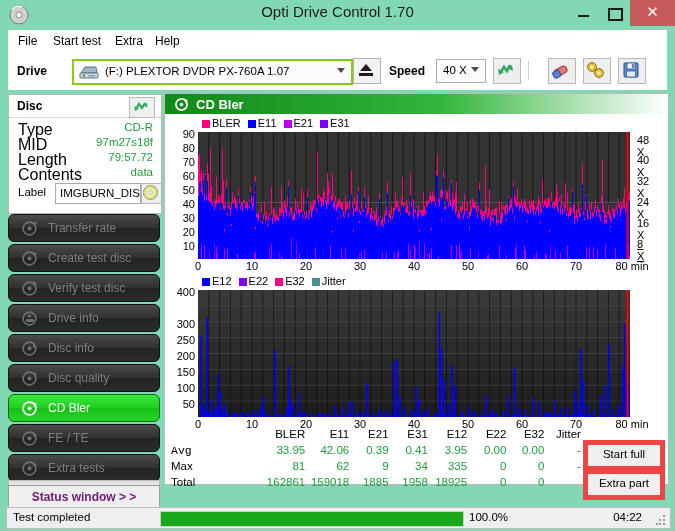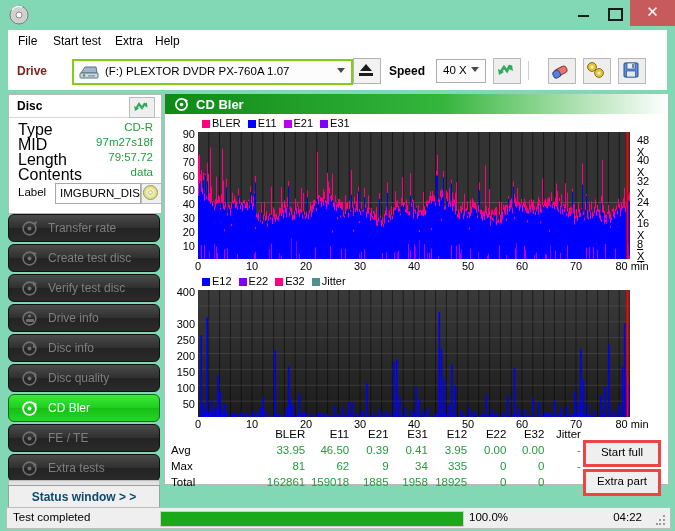--- a/index.html
+++ b/index.html
@@ -23,21 +23,21 @@
   .wmin i{position:absolute;left:10px;top:15px;width:11px;height:2px;background:#1b1b1b;display:block;}
   .wmax i{position:absolute;left:9px;top:8px;width:11px;height:9px;border:2px solid #1b1b1b;display:block;}
   .wclose span{position:absolute;left:0;top:3px;width:45px;text-align:center;color:#fff;font-size:15px;}
 
   
   .menubar{position:absolute;left:8px;top:30px;width:659px;height:22px;background:#ffffff;}
   .menu-item{position:absolute;top:3px;font-size:12px;color:#000;padding:1px 4px;cursor:default;}
 
   
   .toolbar{position:absolute;left:8px;top:52px;width:659px;height:38px;background:#ffffff;}
-  .lbl-drive{position:absolute;left:9px;top:12px;font-weight:bold;font-size:12px;color:#7f1d1d;}
+  .lbl-drive{position:absolute;left:9px;top:12px;font-weight:bold;font-size:12px;color:#000000;}
   .drive-combo{position:absolute;left:64px;top:7px;width:277px;height:22px;
       background:#fcfcfc;border:2px solid #84cc16;}
   .drive-combo .dtxt{position:absolute;left:31px;top:4px;font-size:11.5px;color:#000;white-space:nowrap;}
   .drive-combo .dicon{position:absolute;left:5px;top:3px;width:20px;height:16px;}
   .cb-arrow{position:absolute;right:6px;top:7px;width:0;height:0;
       border-left:4px solid transparent;border-right:4px solid transparent;border-top:5px solid #4a4a4a;}
   .eject-btn{position:absolute;left:345px;top:6px;width:26px;height:24px;background:#f2f2f2;border:1px solid #b2b2b2;}
   .eject-btn .tri{position:absolute;left:6px;top:5px;width:0;height:0;
       border-left:6px solid transparent;border-right:6px solid transparent;border-bottom:7px solid #1b1b1b;}
   .eject-btn .bar{position:absolute;left:5px;top:14px;width:14px;height:3px;background:#1b1b1b;}
@@ -68,21 +68,21 @@
   .nav.active{border:1px solid #0a6b12;
       background:linear-gradient(to bottom,#3ee83e 0%,#1ed01e 48%,#16bf16 52%,#26d626 100%);}
   .nav .ntxt{position:absolute;left:39px;top:6px;font-size:12px;color:#7e7e7e;}
   .nav.active .ntxt{color:#ffffff;}
   .nav .nicon{position:absolute;left:12px;top:5px;width:17px;height:17px;}
 
   .nav-spacer{position:absolute;left:8px;top:480px;width:150px;height:12px;
       background:linear-gradient(to bottom,#dedede,#f5f5f5);border:1px solid #bdbdbd;}
   .status-win{position:absolute;left:8px;top:485px;width:150px;height:22px;
       background:#efefef;border:1px solid #9e9e9e;}
-  .status-win span{position:absolute;left:0;top:4px;width:150px;text-align:center;font-size:12px;font-weight:bold;color:#0c4a6e;}
+  .status-win span{position:absolute;left:0;top:4px;width:150px;text-align:center;font-size:12px;font-weight:bold;color:#701a75;}
 
   
   .main{position:absolute;left:164px;top:93px;width:503px;height:390px;background:#ffffff;border:1px solid #b9b9b9;}
   .main-head{position:absolute;left:0;top:0;width:503px;height:20px;
       background:linear-gradient(to right,#0e8a17 0%,#34b53c 55%,#ffffff 100%);}
   .main-head .mtxt{position:absolute;left:31px;top:3px;font-size:13px;font-weight:bold;color:#ffffff;}
   .main-head .micon{position:absolute;left:9px;top:3px;width:15px;height:15px;}
 
   .chart{position:absolute;}
   .legend{position:absolute;font-size:11px;color:#000;white-space:nowrap;}
@@ -94,21 +94,21 @@
   .xlab{position:absolute;font-size:11px;color:#000;text-align:center;}
   .rlab{position:absolute;font-size:11px;color:#000;}
 
   
   .stats{position:absolute;left:0;top:0;}
   .st{position:absolute;font-size:11.5px;}
   .st.hdr{color:#000;text-align:right;}
   .st.rowlbl{color:#000;text-align:left;}
   .st.val{color:#1f9e3d;text-align:right;}
 
-  .abtn{position:absolute;width:72px;height:21px;background:#efefef;border:3px solid #ef4444;}
+  .abtn{position:absolute;width:72px;height:21px;background:#efefef;border:5px solid #ef4444;}
   .abtn span{position:absolute;left:0;top:3px;width:72px;text-align:center;font-size:11.5px;color:#000;}
 
   
   .statusbar{position:absolute;left:6px;top:507px;width:663px;height:20px;background:#efefef;border:1px solid #bdbdbd;}
   .sb-text{position:absolute;left:6px;top:3px;font-size:11.5px;color:#000;}
   .sb-progress{position:absolute;left:153px;top:3px;width:302px;height:14px;background:#e6e6e6;border:1px solid #cfcfcf;}
   .sb-progress i{position:absolute;left:0;top:0;height:14px;background:#1aa91a;display:block;}
   .sb-pct{position:absolute;left:462px;top:3px;font-size:11.5px;color:#000;}
   .sb-time{position:absolute;right:28px;top:3px;font-size:11.5px;color:#000;}
   .grip{position:absolute;right:4px;bottom:3px;width:10px;height:10px;}
@@ -119,20 +119,21 @@
 
 <div id="app">
 
   <div class="titlebar">
     <svg class="title-icon" viewBox="0 0 22 22">
       <ellipse cx="11" cy="11" rx="9" ry="9" fill="#dcdcdc" stroke="#7a7a7a"></ellipse>
       <ellipse cx="11" cy="11" rx="8" ry="8" fill="#c8c8c8" opacity=".6"></ellipse>
       <ellipse cx="11" cy="11" rx="3" ry="3" fill="#fff" stroke="#8a8a8a"></ellipse>
       <path d="M4 6 A9 9 0 0 1 14 3" stroke="#fff" fill="none" stroke-width="1.4"></path>
     </svg>
+    <div class="title-text">Opti Drive Control 1.70</div>
     <div class="wbtn wmin">
         <i></i>
       </div>
     <div class="wbtn wmax">
         <i></i>
       </div>
     <div class="wbtn wclose">
       <span>✕</span>
     </div>
   </div>
@@ -1785,23 +1786,23 @@
 
     <div class="stats" id="stats-table" style="left:0;top:334px;width:420px;height:52px;">
         <div class="st hdr" style="left: 84.2258px; top: 0px; width: 56px; text-align: right;">BLER</div>
         <div class="st hdr" style="left: 128.258px; top: 0px; width: 56px; text-align: right;">E11</div>
         <div class="st hdr" style="left: 167.548px; top: 0px; width: 56px; text-align: right;">E21</div>
         <div class="st hdr" style="left: 206.839px; top: 0px; width: 56px; text-align: right;">E31</div>
         <div class="st hdr" style="left: 246.129px; top: 0px; width: 56px; text-align: right;">E12</div>
         <div class="st hdr" style="left: 285.419px; top: 0px; width: 56px; text-align: right;">E22</div>
         <div class="st hdr" style="left: 323.355px; top: 0px; width: 56px; text-align: right;">E32</div>
         <div class="st hdr" style="left: 359.935px; top: 0px; width: 56px; text-align: right;">Jitter</div>
-        <div class="st rowlbl" style="left: 6px; top: 16px; width: 50px; text-align: left;">Avg</div>
+        <div class="st rowlbl" style="left: 6px; top: 16px; width: 50px; text-align: left; font-family: Liberation Mono, monospace;">Avg</div>
         <div class="st val" style="left: 84.2258px; top: 16px; width: 56px; text-align: right;">33.95</div>
-        <div class="st val" style="left: 128.258px; top: 16px; width: 56px; text-align: right;">46.50</div>
+        <div class="st val" style="left: 128.258px; top: 16px; width: 56px; text-align: right;">42.06</div>
         <div class="st val" style="left: 167.548px; top: 16px; width: 56px; text-align: right;">0.39</div>
         <div class="st val" style="left: 206.839px; top: 16px; width: 56px; text-align: right;">0.41</div>
         <div class="st val" style="left: 246.129px; top: 16px; width: 56px; text-align: right;">3.95</div>
         <div class="st val" style="left: 285.419px; top: 16px; width: 56px; text-align: right;">0.00</div>
         <div class="st val" style="left: 323.355px; top: 16px; width: 56px; text-align: right;">0.00</div>
         <div class="st val" style="left: 359.935px; top: 16px; width: 56px; text-align: right;">-</div>
         <div class="st rowlbl" style="left: 6px; top: 32px; width: 50px; text-align: left;">Max</div>
         <div class="st val" style="left: 84.2258px; top: 32px; width: 56px; text-align: right;">81</div>
         <div class="st val" style="left: 128.258px; top: 32px; width: 56px; text-align: right;">62</div>
         <div class="st val" style="left: 167.548px; top: 32px; width: 56px; text-align: right;">9</div>

